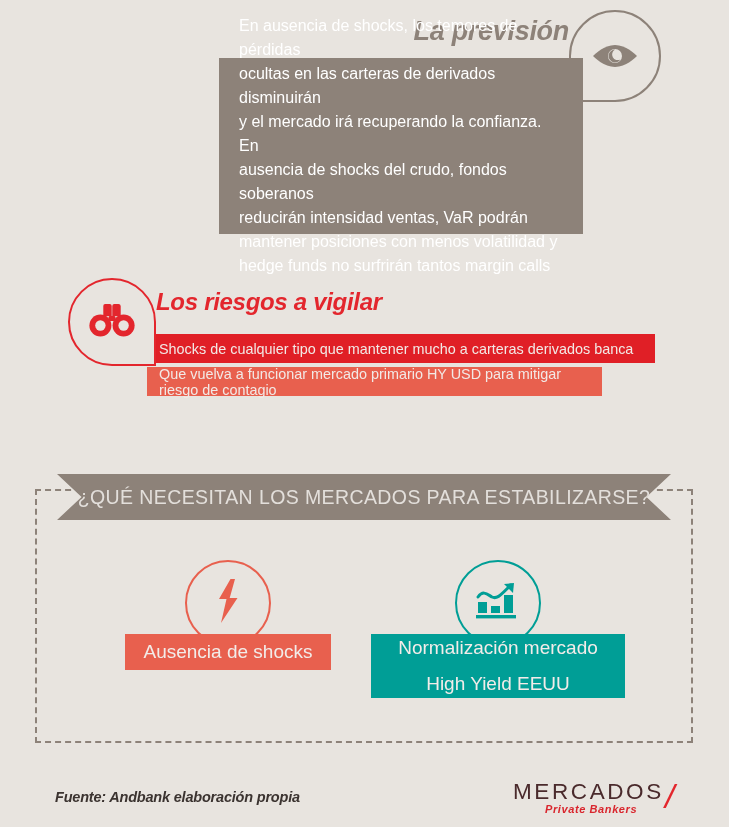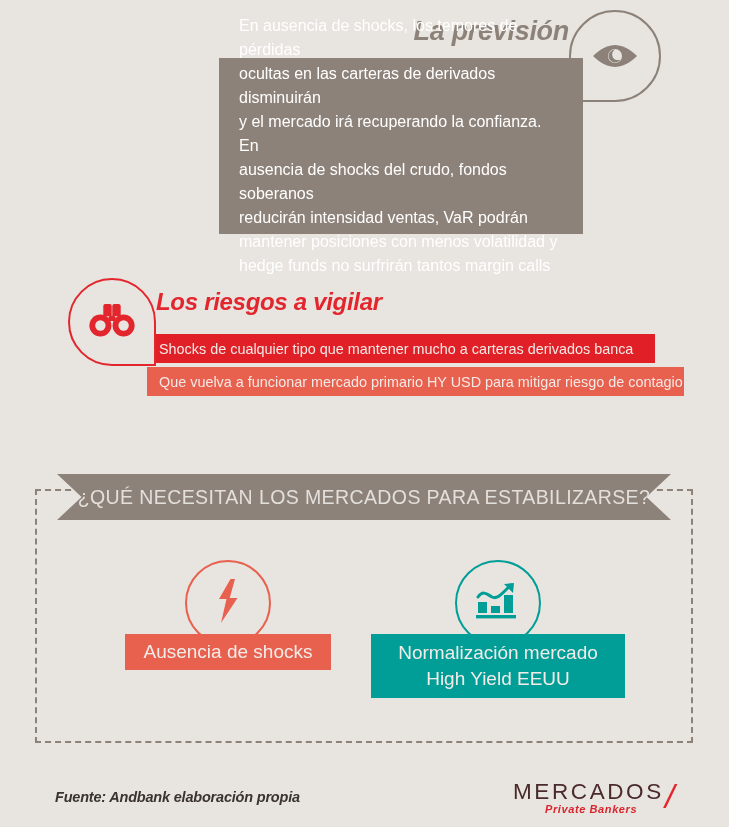--- a/index.html
+++ b/index.html
@@ -115,21 +115,21 @@
   #risk-bar-0 {
     left: 147px;
     top: 62px;
     width: 508px;
     height: 29px;
     background: #e01f26;
   }
   #risk-bar-1 {
     left: 147px;
     top: 95px;
-    width: 537px;
+    width: 455px;
     height: 29px;
     background: #e8604e;
   }
 
   
   #needs-panel {
     position: absolute;
     left: 35px;
     top: 489px;
     width: 658px;
@@ -200,21 +200,21 @@
   #option-1 { left: 0; top: 0; }
   #option-1 .option-badge {
     left: 455px; top: 560px;
     border: 2px solid #009e96;
   }
   #option-1 .option-label {
     left: 371px; top: 634px;
     width: 254px; height: 64px;
     background: #009e96;
     font-size: 19px;
-    line-height: 26px;
+    line-height: 36px;
   }
 
   
   #footer {
     position: absolute;
     left: 0;
     top: 770px;
     width: 729px;
     height: 57px;
   }

